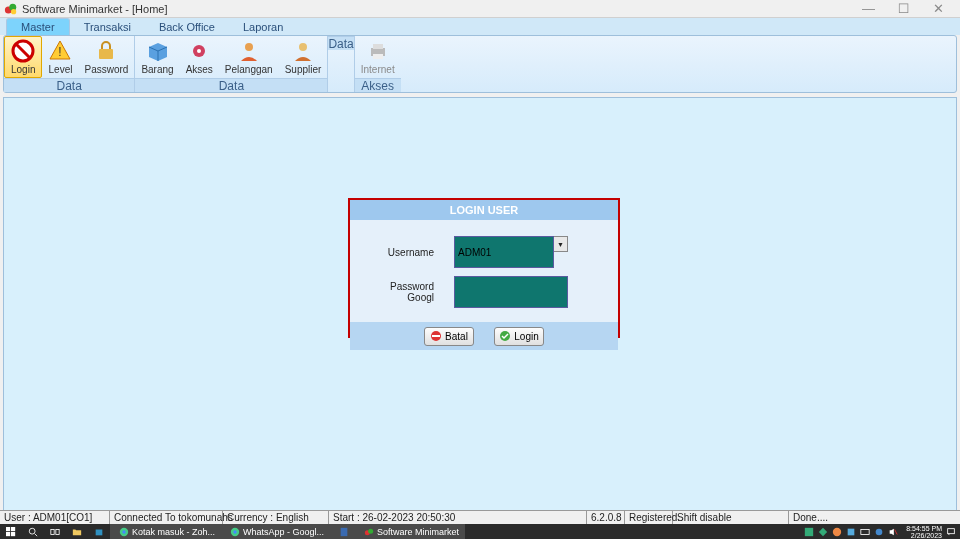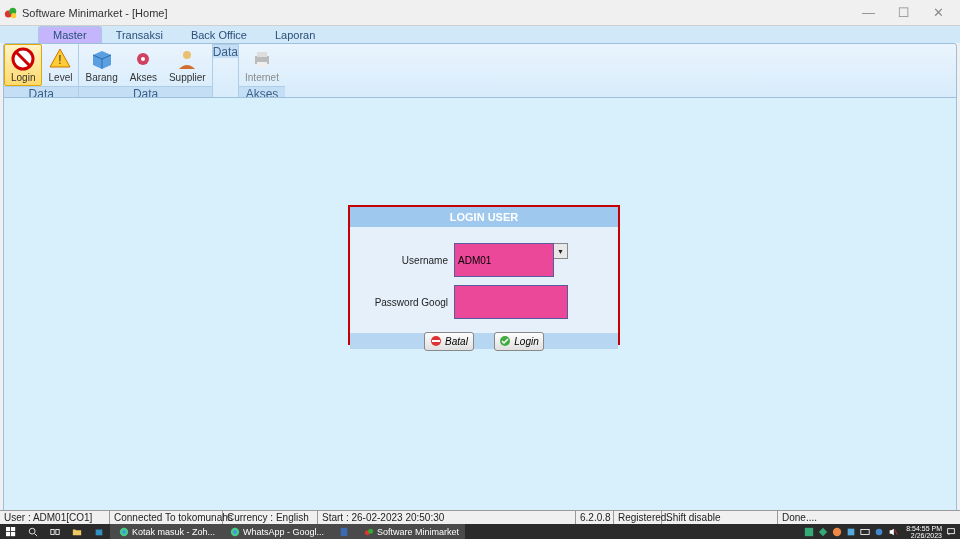--- a/index.html
+++ b/index.html
@@ -1,52 +1,52 @@
 <!DOCTYPE html>
 <html><head>
 <meta charset="utf-8">
 <style>
 * { margin:0; padding:0; box-sizing:border-box; font-family:"Segoe UI",Tahoma,sans-serif; }
 body { width:960px; height:539px; background:#f0f0f0; overflow:hidden; position:relative; }
 
 
-.titlebar { height:26px; background:#f0f0f0; display:flex; align-items:center; padding:0 4px; font-size:11px; color:#333; border-bottom:1px solid #d0d0d0; }
+.titlebar { height:18px; background:#f0f0f0; display:flex; align-items:center; padding:0 4px; font-size:11px; color:#333; border-bottom:1px solid #d0d0d0; }
 .titlebar .app-icon { width:14px; height:14px; margin-right:4px; }
 .titlebar .title-text { flex:1; }
 .titlebar .winbtn { width:35px; height:20px; display:flex; align-items:center; justify-content:center; color:#8a8a8a; font-size:13px; }
 
 
 .menutabs { height:17px; background:#d0e8f8; display:flex; align-items:flex-end; font-size:11px; padding-left:6px; }
 .menutabs .tab { padding:2px 14px; color:#2a4f7a; cursor:pointer; }
-.menutabs .tab.active { background:#c4b5fd; border:1px solid #aac8e4; border-bottom:none; border-radius:3px 3px 0 0;margin-left:32px; }
+.menutabs .tab.active { background:#7dd3fc; border:1px solid #aac8e4; border-bottom:none; border-radius:3px 3px 0 0; }
 
 
 .ribbon { height:58px; background:linear-gradient(#eaf4fd,#d6ebfb); border:1px solid #9ebfdb; margin:0 3px; border-radius:3px; display:flex; }
 .ribgroup { display:flex; flex-direction:column; }
 .ribgroup .items { display:flex; height:42px; }
 .ribgroup .grouplabel { height:14px; font-size:12px; text-align:center; color:#3a5f88; background:#c4dff5; border-top:1px solid #b0cde8; }
 .ribitem { display:flex; flex-direction:column; align-items:center; justify-content:center; font-size:10px; color:#333; padding:0 6px; min-width:36px; cursor:pointer; position:relative; }
 .ribitem.selected { background:linear-gradient(#fff3c7,#ffd96b); border:1px solid #e0a800; border-radius:2px; }
 .ribitem .icon { width:24px; height:24px; margin-bottom:1px; }
 .ribitem.disabled { color:#8a8a8a; }
 .sep { width:1px; background:#b0cde8; }
 
 
 .workarea { position:absolute; top:97px; left:3px; right:3px; bottom:27px; background:#d8f0fc; border:1px solid #9ebfdb; }
 
 
-.login-dlg { position:absolute; left:344px; top:107px; width:272px; height:140px; border:2px solid #c40000; background:#d8eaf8; }
+.login-dlg { position:absolute; left:344px; top:100px; width:272px; height:140px; border:2px solid #c40000; background:#d8eaf8; }
 .login-dlg .header { height:20px; background:#9ec8ee; color:#fff; font-weight:bold; font-size:11px; display:flex; align-items:center; justify-content:center; }
 .login-dlg .body { padding:16px 12px 6px 12px; background:#e5f0fa; }
 .login-dlg .row { display:flex; align-items:center; margin-bottom:8px; font-size:10px; color:#222; }
-.login-dlg .row label { width:92px; text-align:right; padding-right:6px; }
-.login-dlg .row .field { width:100px; height:26px; border:1px solid #5a5aa0; font-size:10px; padding:16px 3px; background:#ec4899; }
+.login-dlg .row label { width:92px; text-align:right; padding-right:20px; }
+.login-dlg .row .field { width:100px; height:32px; border:1px solid #5a5aa0; font-size:10px; padding:4px 3px; background:#0f766e; }
 .login-dlg .row .combo { display:flex; }
 .login-dlg .row .combo .arrow { width:14px; height:16px; background:#e8e8e8; border:1px solid #888; border-left:none; display:flex; align-items:center; justify-content:center; font-size:7px;}
-.login-dlg .footer { height:16px; background:#b6d6f2; display:flex; align-items:center; justify-content:center; gap:20px;font-style:italic; }
+.login-dlg .footer { height:28px; background:#b6d6f2; display:flex; align-items:center; justify-content:center; gap:20px; }
 .dlgbtn { height:19px; width:50px; background:linear-gradient(#fdfdfd,#e0e0e0); border:1px solid #888; border-radius:3px; font-size:10px; display:flex; align-items:center; justify-content:center; gap:3px; cursor:pointer; }
 .dlgbtn .bi { width:12px; height:12px; }
 
 
 .statusbar { position:absolute; left:0; right:0; bottom:15px; height:14px; background:#f0f0f0; border-top:1px solid #999; display:flex; font-size:10px; color:#222; }
 .statusbar .cell { padding:0 4px; border-right:1px solid #999; white-space:nowrap; display:flex; align-items:center;text-align:right; }
 
 
 .taskbar { position:absolute; left:0; right:0; bottom:0; height:15px; background:#2b2b2b; display:flex; align-items:center; font-size:9px; color:#fff; }
 .taskbar .tbtn { height:15px; padding:0 6px; display:flex; align-items:center; gap:3px; }
@@ -88,40 +88,54 @@
           </svg>
         <span>Login</span>
       </div>
       <div class="ribitem">
         <svg class="icon" viewBox="0 0 24 24">
             <path d="M12 2 L22 20 L2 20 Z" fill="#ffcc33" stroke="#cc7700"></path>
             <text x="12" y="17" text-anchor="middle" font-size="12" fill="#333">!</text>
           </svg>
         <span>Level</span>
       </div>
+      <div class="ribitem">
+        <svg class="icon" viewBox="0 0 24 24">
+            <rect x="5" y="10" width="14" height="10" rx="1" fill="#e8b84a"></rect>
+            <path d="M8 10 V7 a4 4 0 0 1 8 0 V10" fill="none" stroke="#c89020" stroke-width="2"></path>
+          </svg>
+        <span>Password</span>
+      </div>
     </div>
     <div class="grouplabel">Data</div>
   </div>
   <div class="sep"></div>
 
   <div class="ribgroup">
     <div class="items">
       <div class="ribitem">
         <svg class="icon" viewBox="0 0 24 24">
             <path d="M3 8 L12 4 L21 8 L21 18 L12 22 L3 18 Z" fill="#5aa0e0"></path>
             <path d="M3 8 L12 12 L21 8 M12 12 V22" stroke="#2a70b0" fill="none"></path>
           </svg>
         <span>Barang</span>
       </div>
       <div class="ribitem">
         <svg class="icon" viewBox="0 0 24 24">
             <circle cx="12" cy="12" r="6" fill="#d04060"></circle>
             <circle cx="12" cy="12" r="2" fill="#fff"></circle>
           </svg>
         <span>Akses</span>
+      </div>
+      <div class="ribitem">
+        <svg class="icon" viewBox="0 0 24 24">
+            <circle cx="12" cy="8" r="4" fill="#e8a050"></circle>
+            <path d="M4 22 Q12 14 20 22" fill="#e06030"></path>
+          </svg>
+        <span>Pelanggan</span>
       </div>
       <div class="ribitem">
         <svg class="icon" viewBox="0 0 24 24">
             <circle cx="12" cy="8" r="4" fill="#e8c070"></circle>
             <path d="M4 22 Q12 14 20 22" fill="#d07030"></path>
           </svg>
         <span>Supplier</span>
       </div>
     </div>
     <div class="grouplabel">Data</div>
@@ -179,21 +193,21 @@
           </svg>
         <span>Login</span>
       </div>
     </div>
   </div>
 </div>
 
 <div class="statusbar">
   <div class="cell" style="width:110px">User : ADM01[CO1]</div>
   <div class="cell" style="width:113px">Connected To tokomunahs</div>
-  <div class="cell" style="width:95px">Currency : English</div>
+  <div class="cell" style="width:106px">Currency : English</div>
   <div class="cell" style="width:258px">Start  : 26-02-2023 20:50:30</div>
   <div class="cell" style="width:38px">6.2.0.8</div>
   <div class="cell" style="width:48px">Registered.</div>
   <div class="cell" style="width:116px">Shift disable</div>
   <div class="cell" style="flex:1;border-right:none">Done....</div>
 </div>
 
 <div class="taskbar">
   <div class="tbtn">
       <svg class="traysvg" viewBox="0 0 12 12">

